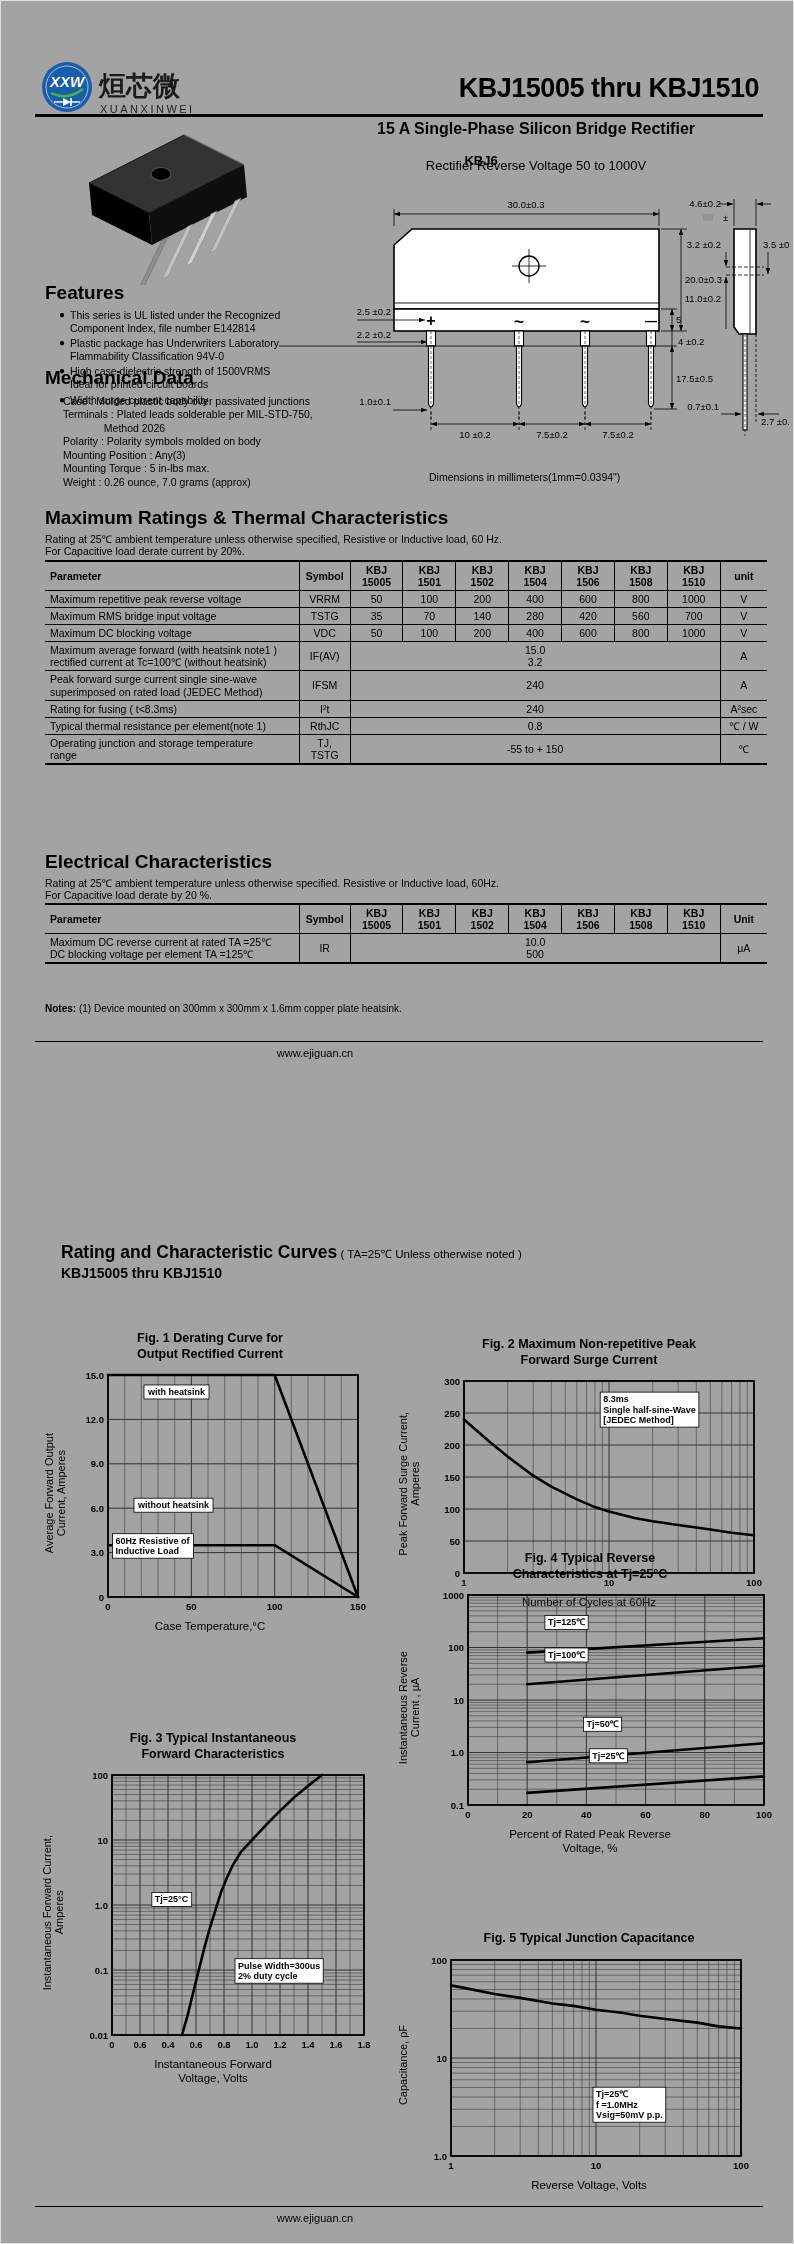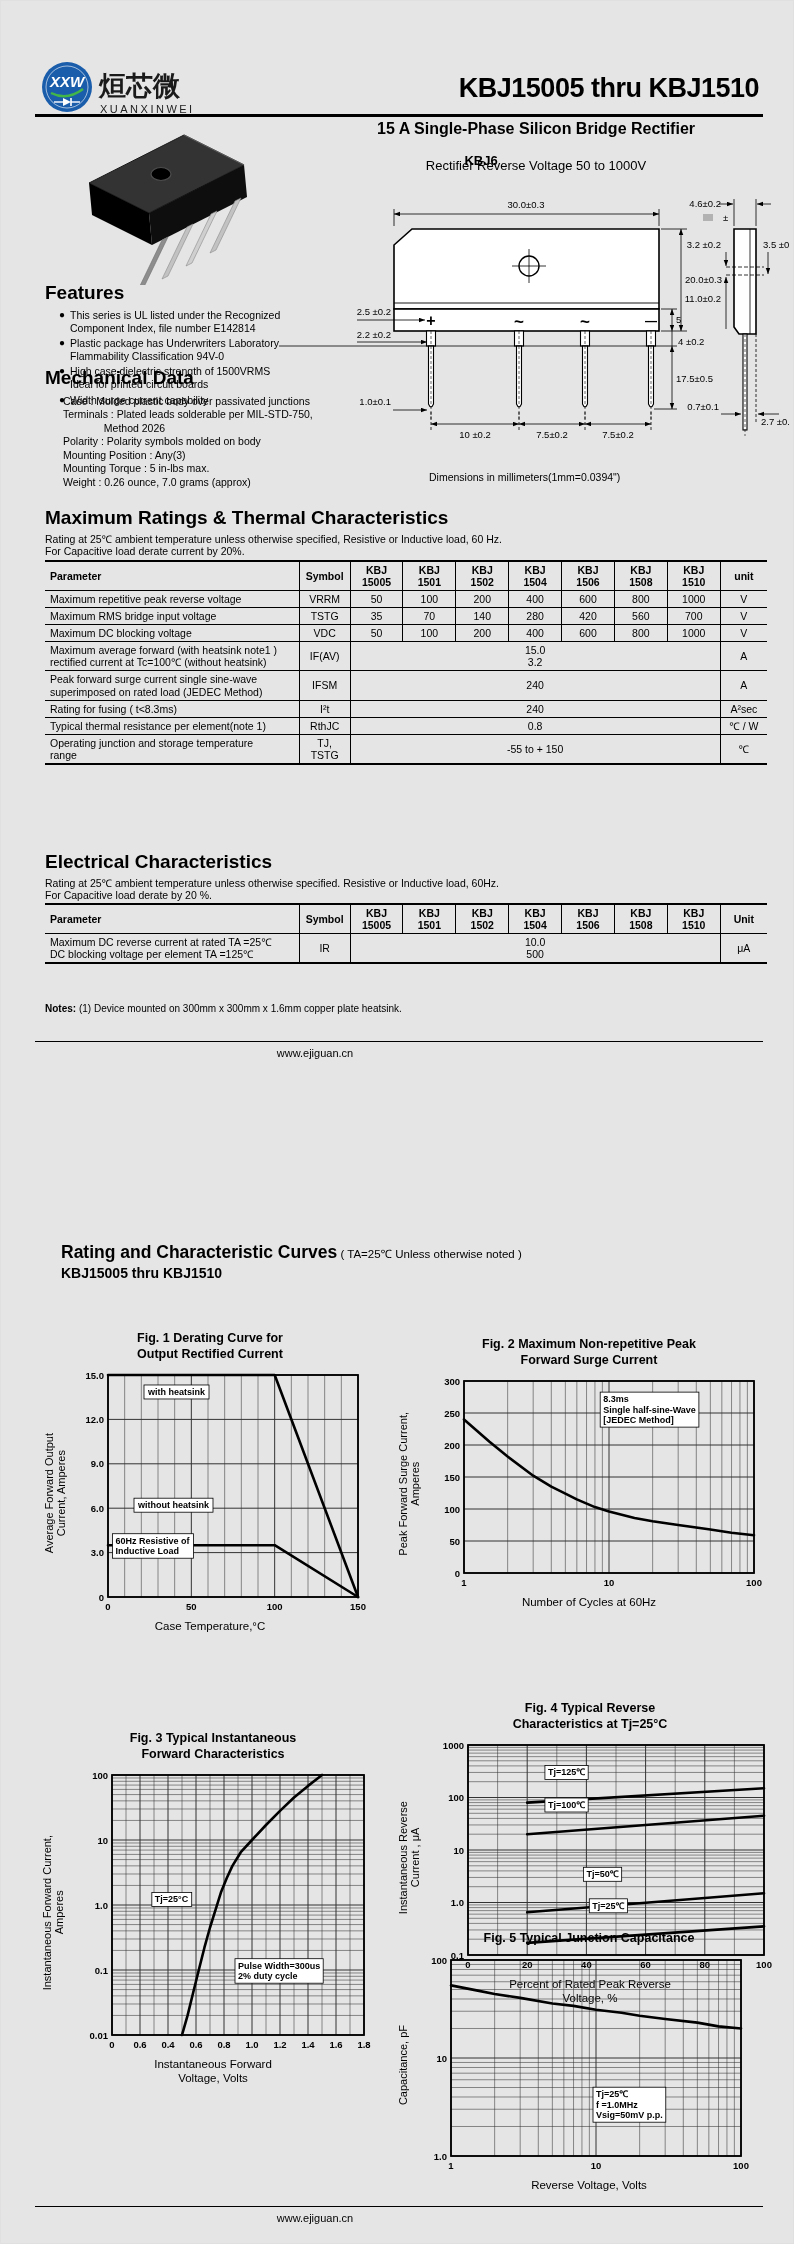--- a/index.html
+++ b/index.html
@@ -1,17 +1,17 @@
 <!DOCTYPE html>
 <html><head>
 <meta charset="utf-8">
 <title>Datasheet</title>
 <style>
   html,body{margin:0;padding:0;background:#fff;}
-  .sheet{position:relative;width:794px;height:2244px;background:#e5e5e5;color:#000;
+  .sheet{position:relative;width:794px;height:2244px;background:#a3a3a3;color:#000;
          font-family:"Liberation Sans",sans-serif;border:1px solid #e0e0e0;box-sizing:border-box;overflow:hidden;}
   .abs{position:absolute;}
   .h1{font-size:27px;font-weight:bold;letter-spacing:-0.5px;}
   .h2{font-size:19px;font-weight:bold;}
   .small{font-size:10.5px;line-height:1.25;}
 
   #logo{left:36px;top:56px;}
   #title{right:34px;top:72px;}
   #header-rule{left:34px;top:113px;width:728px;height:3px;background:#000;}
   #subtitle{left:280px;top:119px;width:510px;text-align:center;font-size:16px;font-weight:bold;}
@@ -51,21 +51,21 @@
   #furl1{top:1046px;} #furl2{top:2211px;}
 
   #curves-h{left:60px;top:1241px;font-size:17.5px;font-weight:bold;}
   #curves-h .sfx{font-size:11.5px;font-weight:normal;}
   #curves-sub{left:60px;top:1264px;font-size:14px;font-weight:bold;}
 
   .fig{position:absolute;}
   #fig1{left:42px;top:1330px;width:334px;}
   #fig2{left:396px;top:1336px;width:384px;}
   #fig3{left:40px;top:1730px;width:344px;}
-  #fig4{left:396px;top:1700px;width:386px;}
+  #fig4{left:396px;top:1550px;width:386px;}
   #fig5{left:396px;top:1930px;width:384px;}
   .fig-title{text-align:center;font-weight:bold;font-size:12.5px;white-space:pre-line;line-height:1.25;margin-bottom:5px;}
   .fig-body{display:flex;align-items:center;}
   .ylab{writing-mode:vertical-rl;transform:rotate(180deg);font-size:11px;text-align:center;
         white-space:pre-line;line-height:1.12;flex:none;}
   .xlab{text-align:center;font-size:11.5px;white-space:pre-line;line-height:1.2;margin-top:1px;}
 
   table.spec-table{border-collapse:collapse;width:100%;border-top:2px solid #000;border-bottom:2px solid #000;
                    font-family:"Liberation Sans",sans-serif;}
   table.spec-table th,table.spec-table td{border:1px solid #000;font-size:10.5px;padding:2px 3px;

